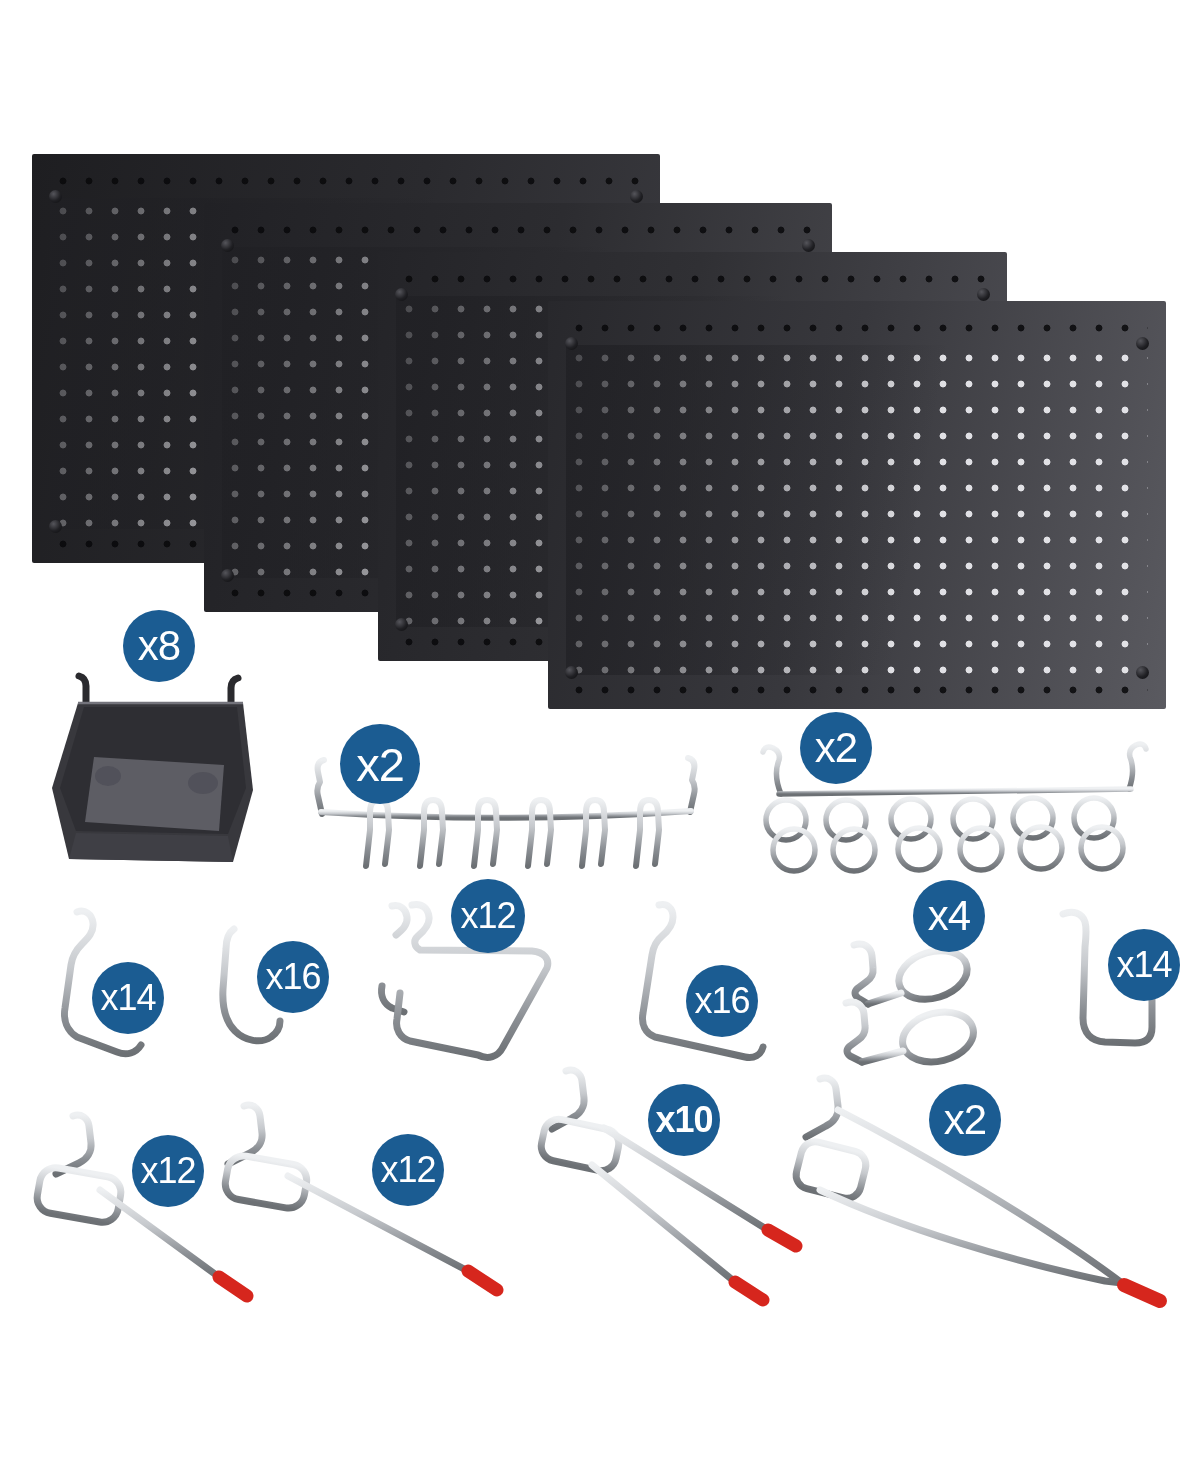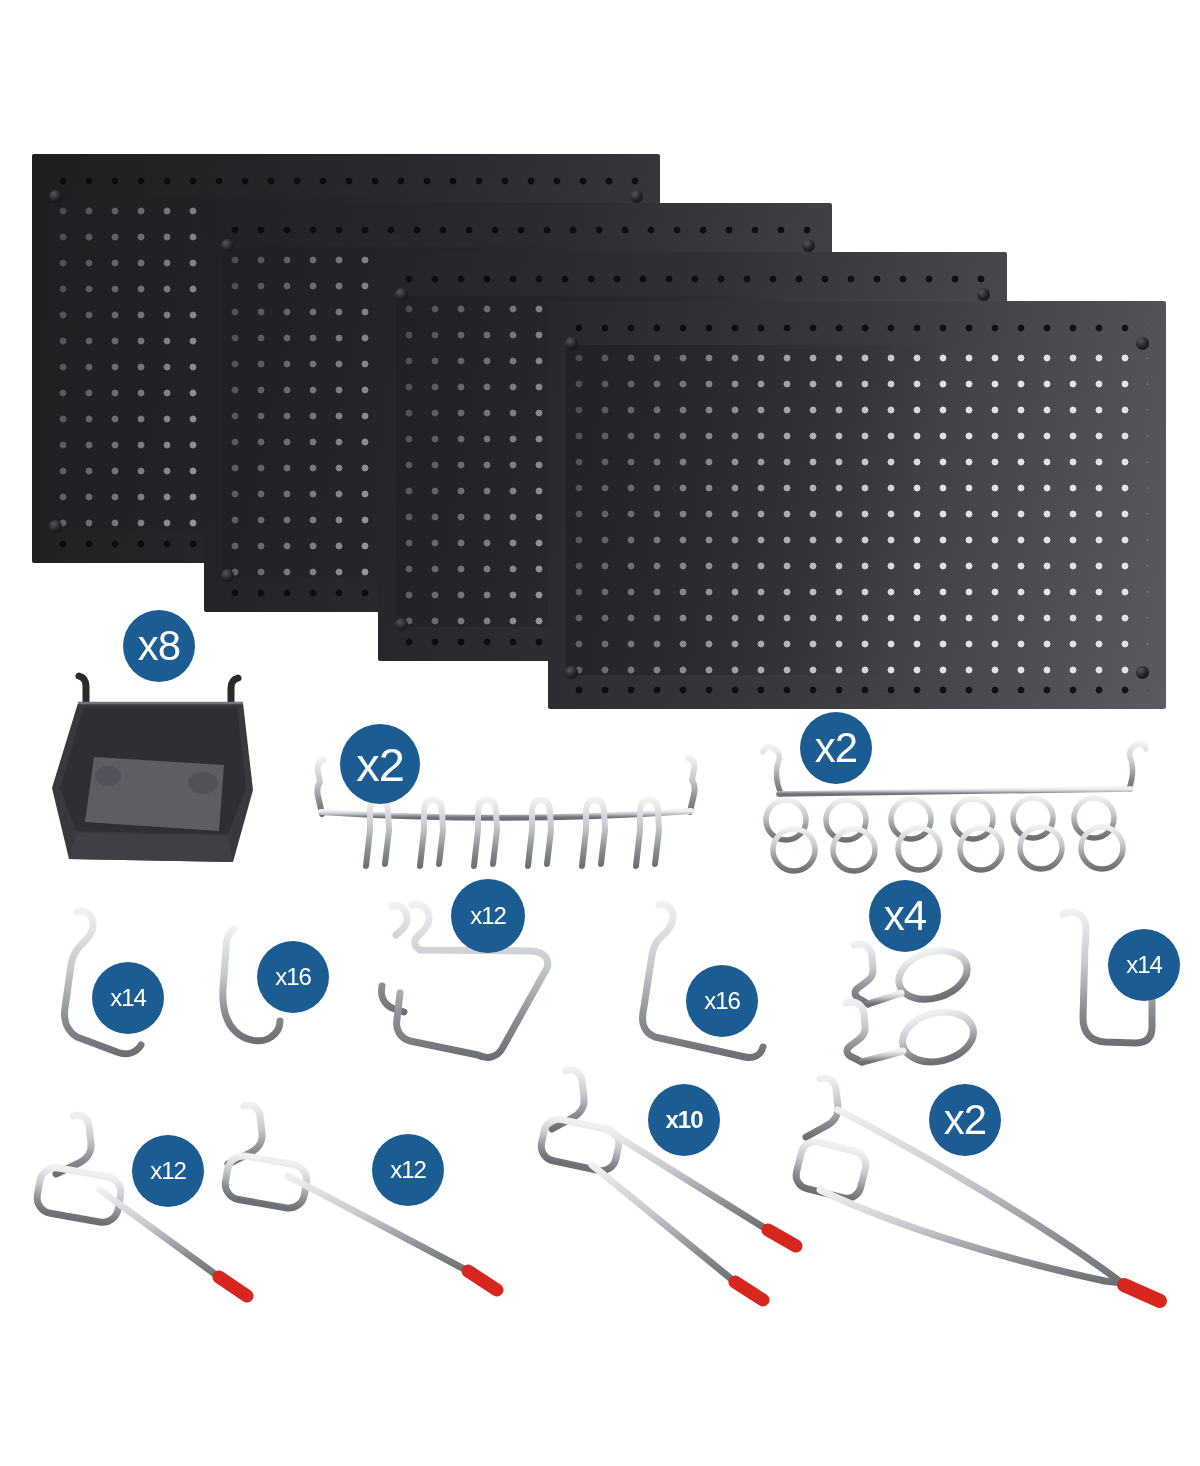--- a/index.html
+++ b/index.html
@@ -39,21 +39,21 @@
   .art{position:absolute;left:0;top:0;width:1200px;height:1466px;}
   
   .badge{
     position:absolute;border-radius:50%;
     background:var(--badge-blue,#1b5c92);
     color:#ffffff;display:flex;align-items:center;justify-content:center;
     letter-spacing:-1px;line-height:1;
   }
   .fs2{font-size:42px;}
   .fs2l{font-size:47px;}
-  .fs3{font-size:24px;}
+  .fs3{font-size:36px;}
 </style>
 </head>
 <body>
 
 <div class="canvas">
 
   <div class="board b1" style="left:32px;top:154px;width:628px;height:409px;">
     <div class="holerow rowtop"></div>
     <div class="holes"></div>
     <div class="holerow rowbottom"></div>
@@ -213,21 +213,21 @@
     </div>
   <div class="badge fs3" style="left:257px;top:941px;width:72px;height:72px;">
       <span>x16</span>
     </div>
   <div class="badge fs3" style="left:451px;top:879px;width:74px;height:74px;">
       <span>x12</span>
     </div>
   <div class="badge fs3" style="left:686px;top:965px;width:72px;height:72px;">
       <span>x16</span>
     </div>
-  <div class="badge fs2" style="left:869px;top:880px;width:72px;height:72px;">
+  <div class="badge fs2" style="left:913px;top:880px;width:72px;height:72px;">
       <span>x4</span>
     </div>
   <div class="badge fs3" style="left:1108px;top:929px;width:72px;height:72px;">
       <span>x14</span>
     </div>
   <div class="badge fs3" style="left:132px;top:1135px;width:72px;height:72px;">
       <span>x12</span>
     </div>
   <div class="badge fs3" style="left:372px;top:1134px;width:72px;height:72px;">
       <span>x12</span>

